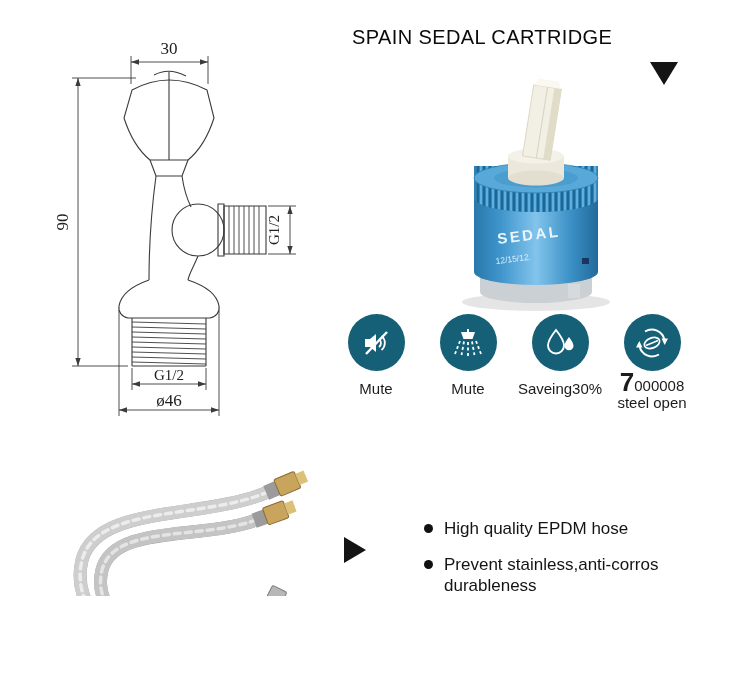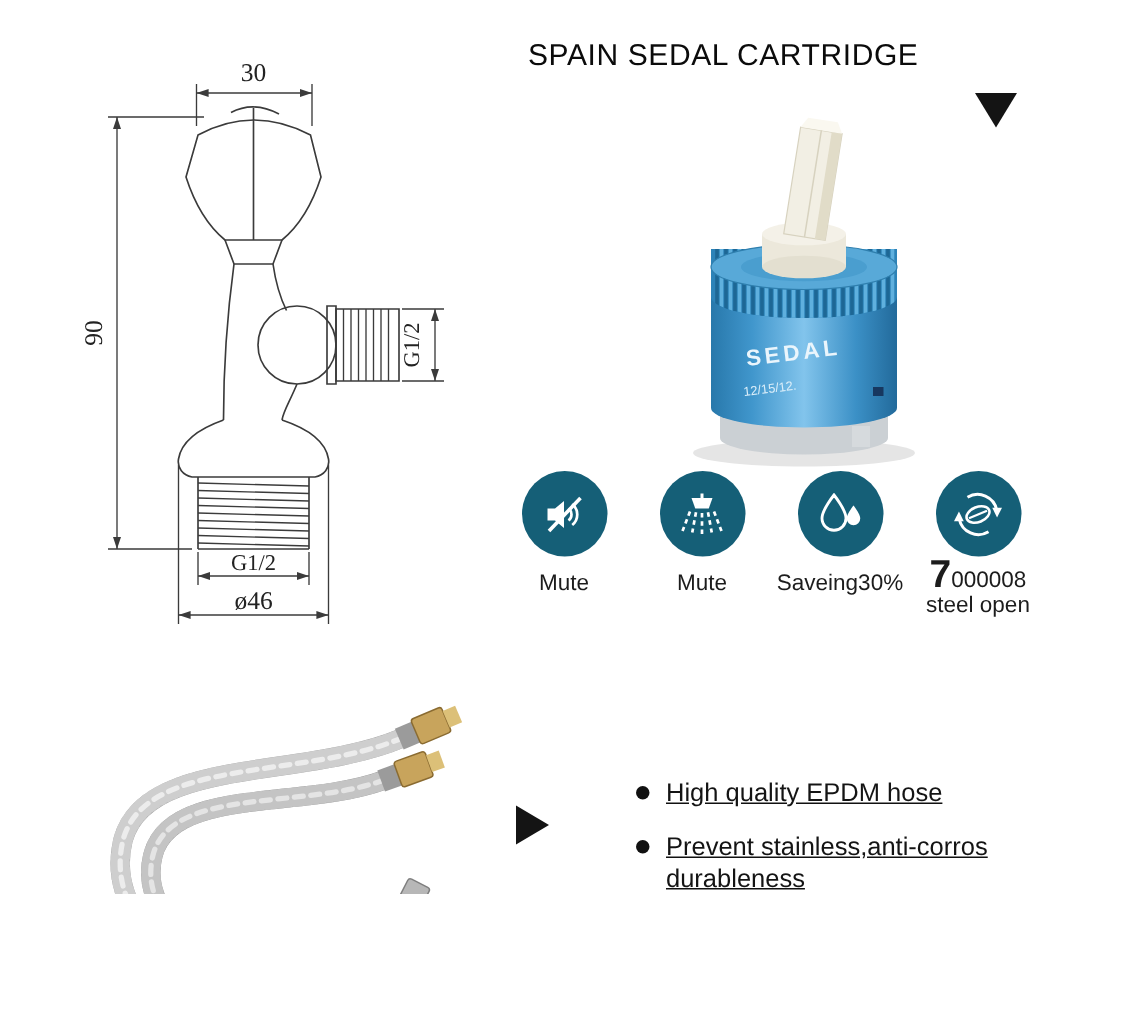--- a/index.html
+++ b/index.html
@@ -24,21 +24,21 @@
   }
   .features { display:flex; justify-content:center; }
   .feature { width:92px; text-align:center; }
   .fcircle {
     width:57px; height:57px; border-radius:50%; background:#155f77;
     margin:0 auto; display:flex; align-items:center; justify-content:center;
   }
   .flabel { margin-top:9px; font-size:15px; color:#1c1c1c; }
   .flabel-open { margin-top:3px; line-height:17px; }
   .big7 { font-size:26px; font-weight:700; }
-  .bullets { list-style:none;text-decoration:underline; }
+  .bullets { list-style:none; }
   .bullets li {
     display:flex; gap:11px; margin-bottom:15px;
     font-size:17px; line-height:21px; color:#141414;
   }
   .dot { flex:0 0 auto; width:9px; height:9px; border-radius:50%; background:#111; margin-top:6px; }
   .btext { max-width:252px; }
 </style>
 </head>
 <body>
 

